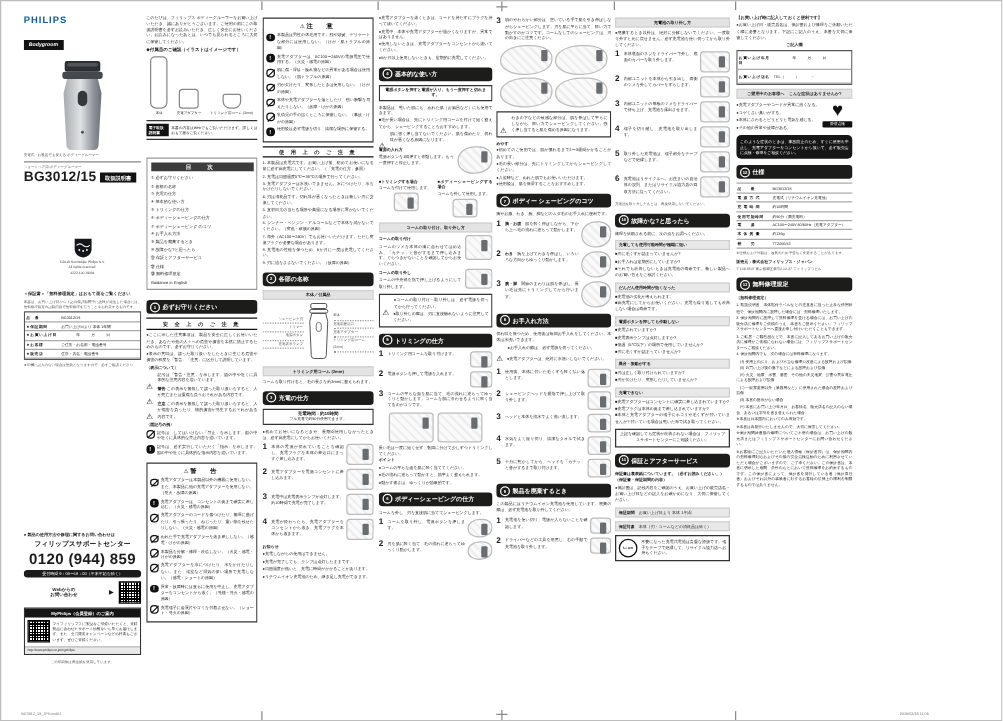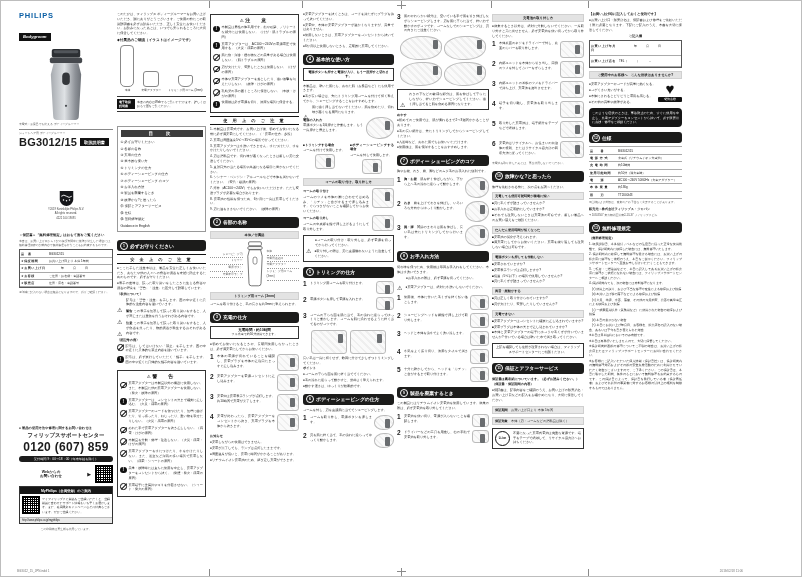--- a/index.html
+++ b/index.html
@@ -172,21 +172,21 @@
             <span class="spec-k">★販売店</span>
             <span class="spec-v">住所・店名・電話番号</span>
           </div>
         </div>
       <div class="p tiny">★印欄に記入のない場合は無効となりますので、必ずご確認ください。</div>
     </div>
 
     <div style="position:absolute;left:0;right:0;top:414px;">
       <div class="p bold" style="font-size:3.3px;">● 製品の使用方法や修理に関するお問い合わせは</div>
       <div class="center bold" style="font-size:5.4px;margin-top:1px;">フィリップスサポートセンター</div>
-      <div class="phone">0120 (607) 859</div>
+      <div class="phone">0120 (944) 859</div>
       <div class="blackbar">受付時間 9：00〜18：00（年末年始を除く）</div>
       <div style="display:flex;align-items:center;gap:4px;margin:3px 0;">
         <div style="flex:1;text-align:center;">
           <div class="bold" style="font-size:3.6px;">Webからの</div>
           <div class="bold" style="font-size:3.6px;">お問い合わせ</div>
         </div>
         <span style="font-size:5px;">▶</span>
         <div class="qr"></div>
       </div>
       <div class="box" style="padding:0;">

